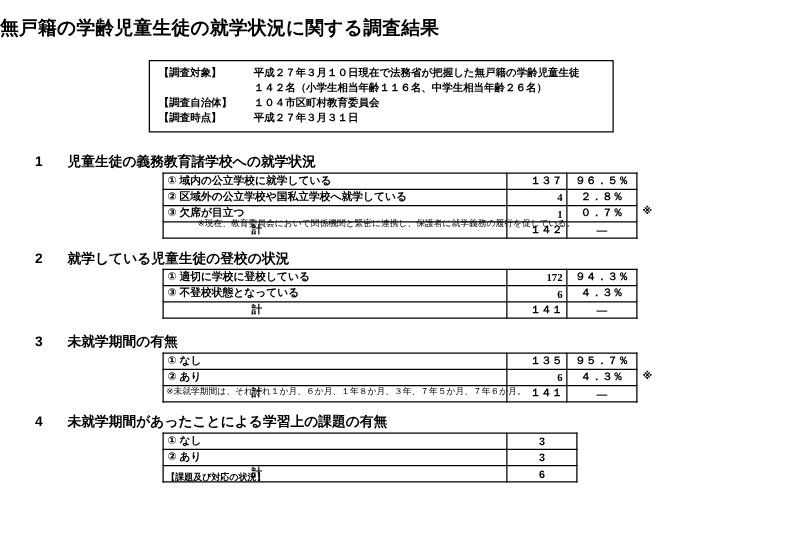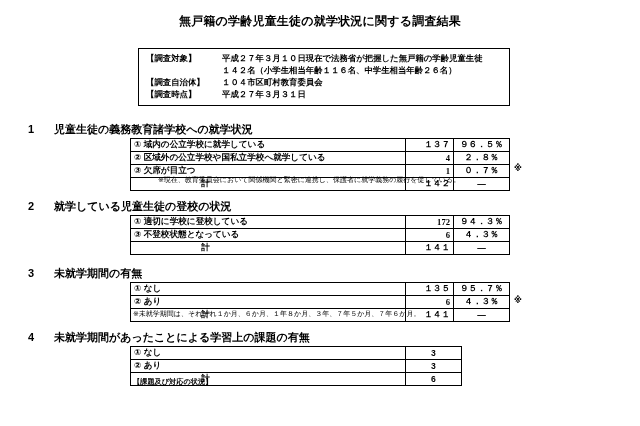--- a/index.html
+++ b/index.html
@@ -17,33 +17,32 @@
   }
   .page {
     position: relative;
     width: 640px;
     height: 426px;
     box-sizing: border-box;
   }
 
   
   .doc-title {
-    text-align: center;
-    font-weight: bold;
-    font-size: 12px;
+    font-weight: bold;
+    font-size: 15px;
     letter-spacing: 0.2px;
     margin: 0;
     padding: 13px 0 0 0;
     font-family: "Liberation Sans", "DejaVu Sans", sans-serif;
   }
 
   
   .info-box {
     position: absolute;
-    left: 138px;
+    left: 119px;
     top: 48px;
     width: 372px;
     border: 1px solid #000;
     box-sizing: border-box;
     padding: 4px 6px 4px 7px;
     font-size: 8.4px;
     line-height: 1.42;
     font-family: "Liberation Sans", "DejaVu Sans", sans-serif;
     font-weight: bold;
   }

